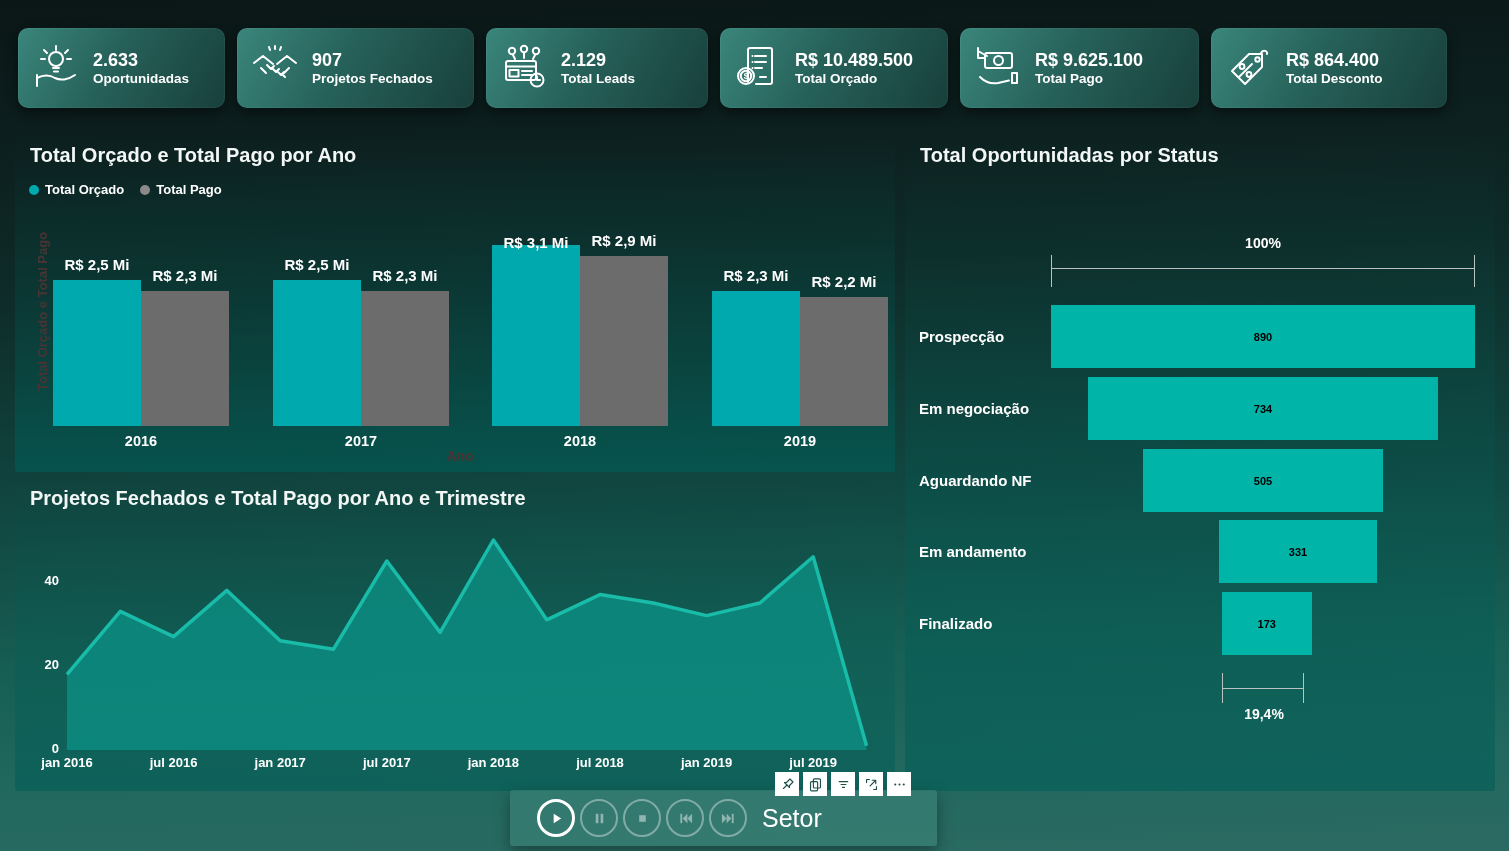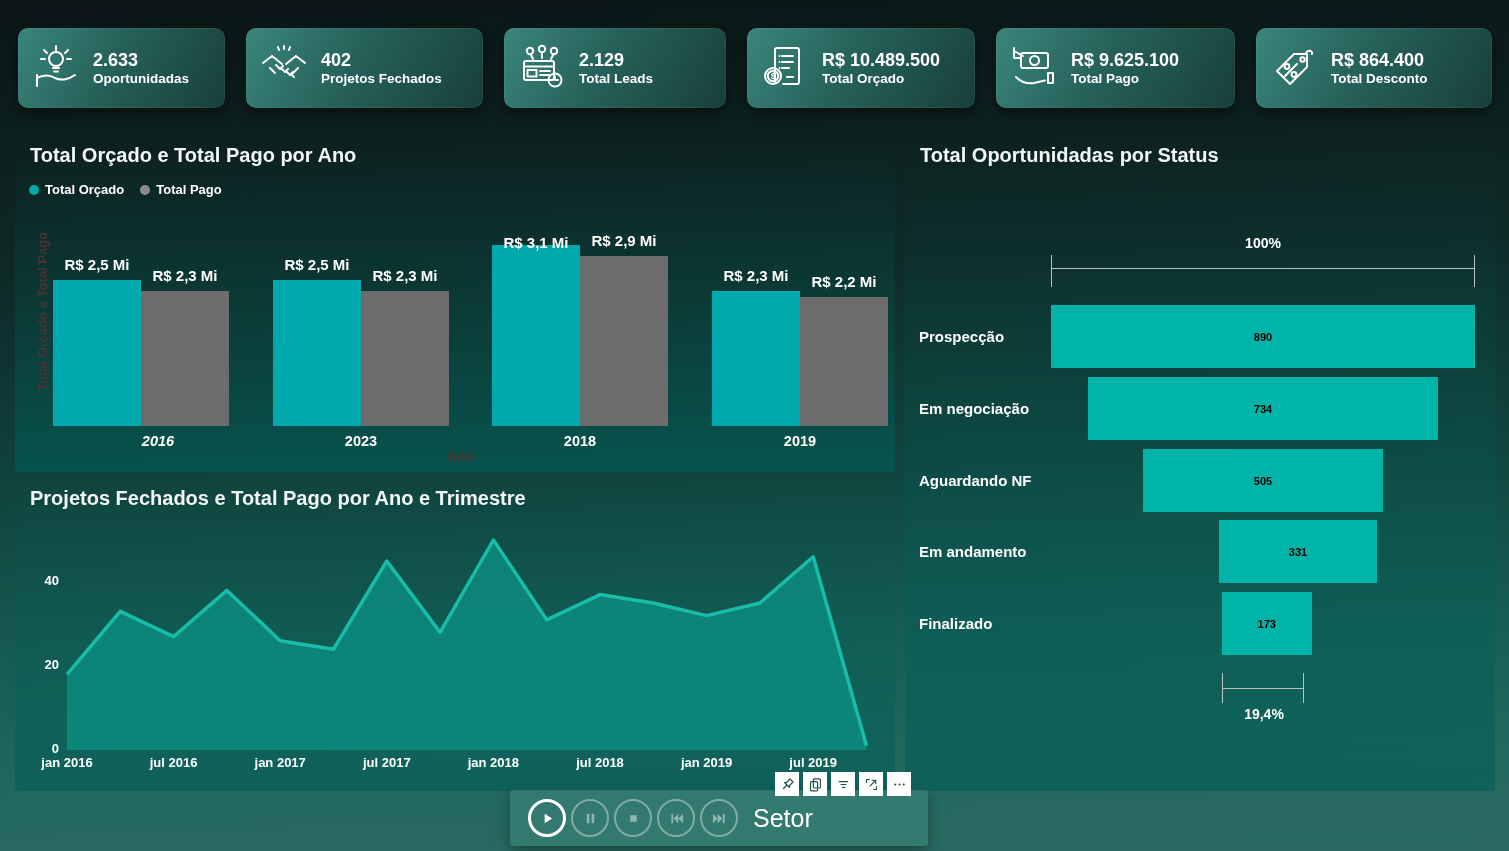--- a/index.html
+++ b/index.html
@@ -2,21 +2,21 @@
 <html><head>
 <meta charset="utf-8">
 <style>
   html,body{margin:0;padding:0}
   body{
     width:1509px;height:851px;overflow:hidden;position:relative;
     font-family:"Liberation Sans",sans-serif;color:#fff;
     background:linear-gradient(178deg,#0b1616 0%,#0c1f1e 16%,#0e2b28 32%,#114842 58%,#176055 76%,#23695f 90%,#2b6a62 100%);
   }
   
-  .cards-row{position:absolute;left:18px;top:28px;width:1473px;display:flex;gap:21px}
+  .cards-row{position:absolute;left:18px;top:28px;width:1473px;display:flex;gap:12px}
   .card{
     height:80px;border-radius:10px;box-sizing:border-box;
     background:linear-gradient(118deg,#3a867c 0%,#266159 45%,#183f3b 100%);
     box-shadow:0 5px 12px rgba(0,0,0,.45), inset 0 0 0 1px rgba(255,255,255,.05);
     display:flex;align-items:center;padding:0 14px;gap:13px;
   }
   .card:nth-child(1){flex:0 0 207px}.card:nth-child(2){flex:0 0 237px}
   .card:nth-child(3){flex:0 0 222px}.card:nth-child(4){flex:0 0 228px}
   .card:nth-child(5){flex:0 0 239px}.card:nth-child(6){flex:0 0 236px}
   .card svg{width:48px;height:48px;flex:0 0 48px;stroke:#fff;fill:none;stroke-width:2;stroke-linecap:round;stroke-linejoin:round}
@@ -54,21 +54,21 @@
   .bracket-tick{position:absolute;background:#b9c2c1;width:1px}
   .bracket-label{position:absolute;text-align:center;font-size:14px;font-weight:700}
   
   .hover-toolbar{position:absolute;left:775px;top:772px;display:flex;gap:4px;z-index:10}
   .tbtn{width:24px;height:24px;background:#fff;border:none;display:flex;align-items:center;justify-content:center;padding:0;cursor:pointer}
   .tbtn svg{width:17px;height:17px;stroke:#1e5049;fill:none;stroke-width:1.6;stroke-linecap:round;stroke-linejoin:round}
   .tbtn svg .fill-dot{fill:#1e5049;stroke:none}
   
   .player-bar{position:absolute;left:510px;top:790px;width:400px;height:56px;z-index:5;
     background:rgba(64,134,123,.55);border-radius:3px;display:flex;align-items:center;
-    padding:0 0 0 18px;gap:5px;box-shadow:0 6px 16px rgba(0,0,0,.35)}
+    padding:0 0 0 27px;gap:5px;box-shadow:0 6px 16px rgba(0,0,0,.35)}
   .pbtn{width:38px;height:38px;border-radius:50%;background:transparent;display:flex;align-items:center;justify-content:center;padding:0;box-sizing:border-box;cursor:pointer}
   .pbtn.active{border:3px solid #fff;color:#fff}
   .pbtn.dim{border:2.5px solid rgba(255,255,255,.38);color:rgba(255,255,255,.45)}
   .pbtn svg{width:15px;height:15px;fill:currentColor}
   .player-label{font-size:25px;margin-left:10px;font-weight:400;color:#fff}
 </style>
 </head>
 <body>
 
 <div>
@@ -87,21 +87,21 @@
       </div>
     </div>
     <div class="card">
       <svg viewBox="0 0 48 48">
         <path d="M19 6l-1-3M24 5V2M29 6l1-3"></path>
         <path d="M3 19l9-7 10 8M45 19l-9-7-10 8"></path>
         <path d="M16 21l4 4 3-3M21 24l4 4 3-3M26 27l4 4 3-3M31 30l3 3"></path>
         <path d="M10 24l5 5M38 24l-5 5"></path>
       </svg>
       <div>
-        <div class="card-value">402</div>
+        <div class="card-value">907</div>
         <div class="card-label">Projetos Fechados</div>
       </div>
     </div>
     <div class="card">
       <svg viewBox="0 0 48 48">
         <circle cx="12" cy="7" r="3.2"></circle>
           <circle cx="24" cy="5" r="3.2"></circle>
           <circle cx="36" cy="7" r="3.2"></circle>
         <path d="M13 11l2 4M24 9v5M35 11l-2 4"></path>
         <rect x="6" y="17" width="30" height="19" rx="2"></rect>
@@ -172,26 +172,26 @@
         <span class="dot" style="background:#8a8a8a"></span>
         <span>Total Pago</span>
       </div>
     </div>
     <div class="bar-ylabel">Total Orçado e Total Pago</div>
     <div class="bar-plot" id="barPlot">
         <div class="bar" style="left: 38px; top: 144.788px; width: 88px; height: 146.212px; background: rgb(0, 169, 174);"></div>
         <div class="bar-val" style="left: 8px; top: 120.788px; width: 148px;">R$ 2,5 Mi</div>
         <div class="bar" style="left: 126px; top: 156.485px; width: 88px; height: 134.515px; background: rgb(108, 108, 108);"></div>
         <div class="bar-val" style="left: 96px; top: 132.485px; width: 148px;">R$ 2,3 Mi</div>
-        <div class="bar-cat" style="left: 55px; top: 298px; width: 176px; font-style: italic;">2016</div>
+        <div class="bar-cat" style="left: 38px; top: 298px; width: 176px;">2016</div>
         <div class="bar" style="left: 258px; top: 144.788px; width: 88px; height: 146.212px; background: rgb(0, 169, 174);"></div>
         <div class="bar-val" style="left: 228px; top: 120.788px; width: 148px;">R$ 2,5 Mi</div>
         <div class="bar" style="left: 346px; top: 156.485px; width: 88px; height: 134.515px; background: rgb(108, 108, 108);"></div>
         <div class="bar-val" style="left: 316px; top: 132.485px; width: 148px;">R$ 2,3 Mi</div>
-        <div class="bar-cat" style="left: 258px; top: 298px; width: 176px;">2023</div>
+        <div class="bar-cat" style="left: 258px; top: 298px; width: 176px;">2017</div>
         <div class="bar" style="left: 477px; top: 109.697px; width: 88px; height: 181.303px; background: rgb(0, 169, 174);"></div>
         <div class="bar-val" style="left: 447px; top: 99px; width: 148px;">R$ 3,1 Mi</div>
         <div class="bar" style="left: 565px; top: 121.394px; width: 88px; height: 169.606px; background: rgb(108, 108, 108);"></div>
         <div class="bar-val" style="left: 535px; top: 97.3939px; width: 148px;">R$ 2,9 Mi</div>
         <div class="bar-cat" style="left: 477px; top: 298px; width: 176px;">2018</div>
         <div class="bar" style="left: 697px; top: 156.485px; width: 88px; height: 134.515px; background: rgb(0, 169, 174);"></div>
         <div class="bar-val" style="left: 667px; top: 132.485px; width: 148px;">R$ 2,3 Mi</div>
         <div class="bar" style="left: 785px; top: 162.333px; width: 88px; height: 128.667px; background: rgb(108, 108, 108);"></div>
         <div class="bar-val" style="left: 755px; top: 138.333px; width: 148px;">R$ 2,2 Mi</div>
         <div class="bar-cat" style="left: 697px; top: 298px; width: 176px;">2019</div>

